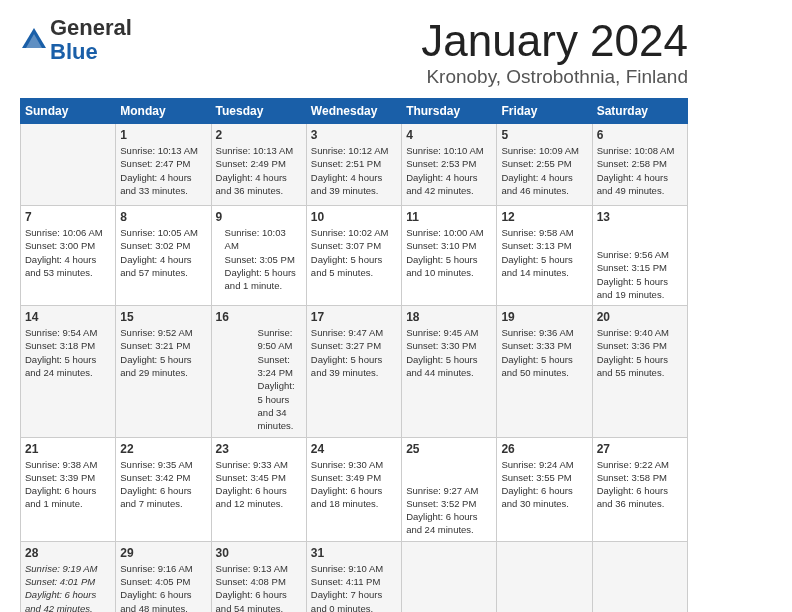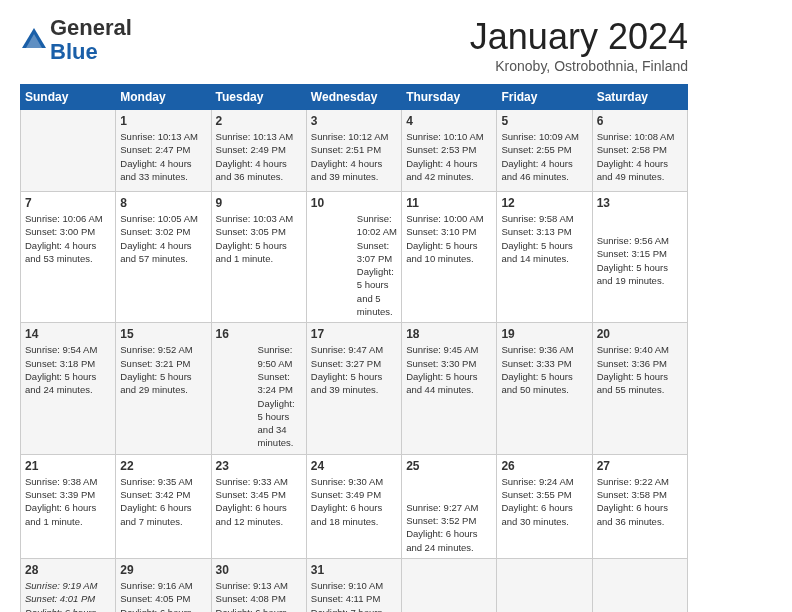--- a/index.html
+++ b/index.html
@@ -33,26 +33,26 @@
     .logo-blue { color: #1a5fa8; }
     .logo-icon {
       width: 28px;
       height: 28px;
       margin-right: 2px;
     }
     .title-block {
       text-align: right;
     }
     .month-title {
-      font-size: 36px;
+      font-size: 44px;
       font-weight: normal;
       color: #222;
     }
     .location {
-      font-size: 14px;
+      font-size: 19px;
       color: #555;
     }
     table {
       width: 100%;
       border-collapse: collapse;
       table-layout: fixed;
       border-radius: 23px;
     }
     thead tr th {
       background-color: #1a5fa8;
@@ -178,28 +178,28 @@
           </td>
           <td>
             <span class="day-number">8</span>
             <div class="day-info" style="white-space: pre-line;">Sunrise: 10:05 AM
 Sunset: 3:02 PM
 Daylight: 4 hours
 and 57 minutes.</div>
           </td>
           <td>
             <span class="day-number">9</span>
-            <div class="day-info" style="white-space: pre-line;">Sunrise: 10:03 AM
+            <div class="day-info" style="white-space: pre-line; margin-left: 9px;">Sunrise: 10:03 AM
 Sunset: 3:05 PM
 Daylight: 5 hours
 and 1 minute.</div>
           </td>
           <td>
             <span class="day-number">10</span>
-            <div class="day-info" style="white-space: pre-line; margin-left: 46px;">Sunrise: 10:02 AM
+            <div class="day-info" style="white-space: pre-line;">Sunrise: 10:02 AM
 Sunset: 3:07 PM
 Daylight: 5 hours
 and 5 minutes.</div>
           </td>
           <td>
             <span class="day-number">11</span>
             <div class="day-info" style="white-space: pre-line;">Sunrise: 10:00 AM
 Sunset: 3:10 PM
 Daylight: 5 hours
 and 10 minutes.</div>

